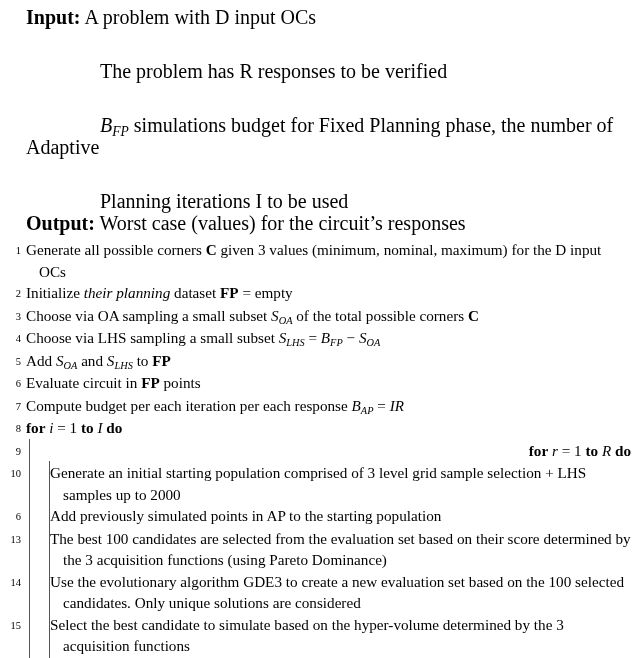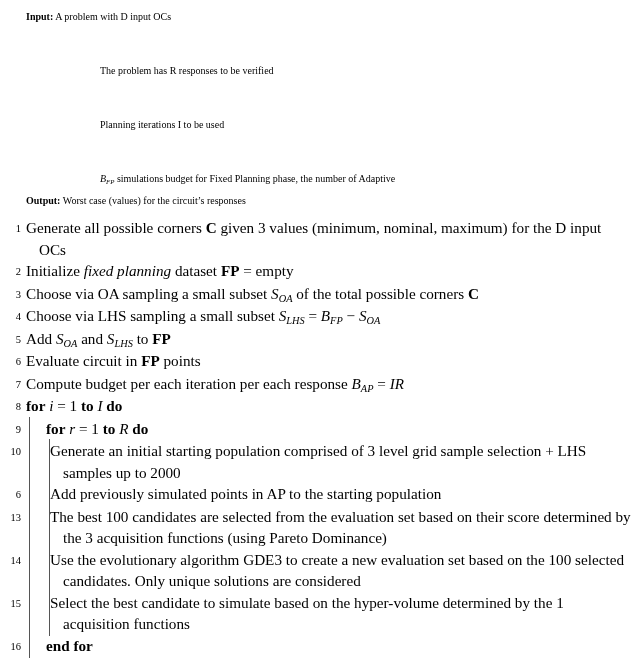--- a/index.html
+++ b/index.html
@@ -20,21 +20,21 @@
     padding: 0;
     box-sizing: border-box;
   }
 
   
   .io-block {
     padding-top: 6px;
   }
   .io-row {
     display: block;
-    font-size: 10px;
+    font-size: 20px;
     line-height: 22px;
     padding-left: 26px;
     padding-right: 20px;
     white-space: normal;
   }
   .io-row.hang {
     padding-left: 26px;
     text-indent: 74px;
     margin-top: 32px;
   }
@@ -87,21 +87,21 @@
     position: absolute;
     top: -1px;
     bottom: -1px;
     width: 1px;
     background: #555;
   }
   .content.ind1 > .guide1 { left: 8px; }
   .content.ind2 > .guide1 { left: 8px; }
   .content.ind2 > .guide2 { left: 28px; }
 
-  .content.ind1 > .txt { margin-left: 20px; }
+  .content.ind1 > .txt { margin-left: 20px; text-align: right; }
   .content.ind2 > .txt { margin-left: 24px; }
   .mi { font-style: italic; font-family: "Liberation Serif", "DejaVu Serif", serif; }
   .it { font-style: italic; }
   .bf { font-weight: bold; }
   sub {
     font-size: 0.68em;
     font-style: italic;
     vertical-align: -0.28em;
     line-height: 0;
   }
@@ -116,45 +116,45 @@
     <div class="io-row">
       <span class="io-label">Input:</span>
       <span>A problem with D input OCs</span>
     </div>
 
     <div class="io-row hang">
       <span>The problem has R responses to be verified</span>
     </div>
 
     <div class="io-row hang">
+      <span class="mi">B</span><sub>FP</sub><span> simulations budget for Fixed Planning phase, the number of Adaptive</span>
+    </div>
+
+    <div class="io-row hang">
       <span>Planning iterations I to be used</span>
-    </div>
-
-    <div class="io-row hang">
-      <span class="mi">B</span><sub>FP</sub><span> simulations budget for Fixed Planning phase, the number of Adaptive</span>
     </div>
 
     <div class="io-row">
       <span class="io-label">Output:</span>
       <span>Worst case (values) for the circuit’s responses</span>
     </div>
 
   </div>
 
   <div class="lines" id="lines-host">
       <div class="line">
         <div class="lineno">1</div>
         <div class="content">
           <span class="txt">Generate all possible corners <span class="bf">C</span> given 3 values (minimum, nominal, maximum) for the D input OCs</span>
         </div>
       </div>
       <div class="line">
         <div class="lineno">2</div>
         <div class="content">
-          <span class="txt">Initialize <span class="it">fixed planning</span> dataset <span class="bf">FP</span> = empty</span>
+          <span class="txt">Initialize <span class="it">their planning</span> dataset <span class="bf">FP</span> = empty</span>
         </div>
       </div>
       <div class="line">
         <div class="lineno">3</div>
         <div class="content">
           <span class="txt">Choose via OA sampling a small subset <span class="mi">S<sub>OA</sub></span> of the total possible corners <span class="bf">C</span></span>
         </div>
       </div>
       <div class="line">
         <div class="lineno">4</div>
@@ -223,21 +223,21 @@
           <span class="guide1"></span>
           <span class="guide2"></span>
           <span class="txt">Use the evolutionary algorithm GDE3 to create a new evaluation set based on the 100 selected candidates. Only unique solutions are considered</span>
         </div>
       </div>
       <div class="line">
         <div class="lineno">15</div>
         <div class="content ind2">
           <span class="guide1"></span>
           <span class="guide2"></span>
-          <span class="txt">Select the best candidate to simulate based on the hyper-volume determined by the 1 acquisition functions</span>
+          <span class="txt">Select the best candidate to simulate based on the hyper-volume determined by the 3 acquisition functions</span>
         </div>
       </div>
       <div class="line">
         <div class="lineno">16</div>
         <div class="content ind1">
           <span class="guide1"></span>
           <span class="txt"><span class="bf">end for</span></span>
         </div>
       </div>
       <div class="line">

